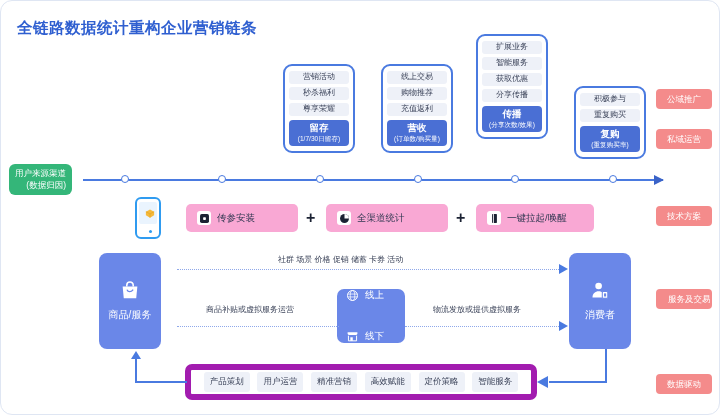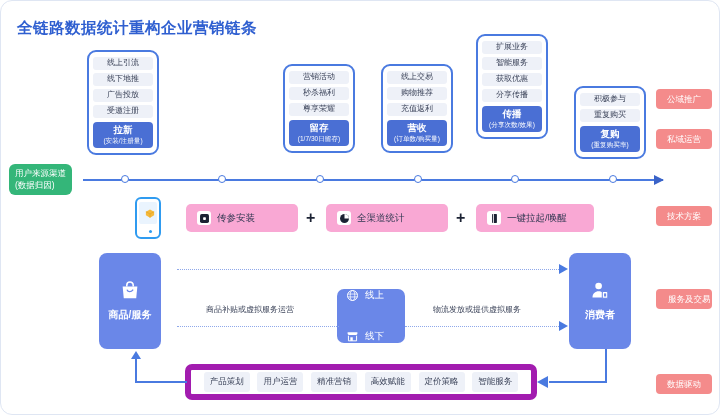--- a/index.html
+++ b/index.html
@@ -81,21 +81,21 @@
     width:0;height:0;
     border-top:5.5px solid transparent;
     border-bottom:5.5px solid transparent;
     border-left:10px solid #3a63c8;
   }
   .src-tag{
     position:absolute;left:8px;top:163px;
     background:#34b679;color:#fff;
     border-radius:6px;
     font-size:8.5px;line-height:11.5px;
-    text-align:left;
+    text-align:right;
     padding:4px 6px;
     white-space:nowrap;
   }
 
   
   .phone{
     position:absolute;left:134px;top:196px;
     width:26px;height:42px;
     box-sizing:border-box;
     border:2px solid #2f9bf0;
@@ -133,21 +133,20 @@
     font-size:16px;font-weight:bold;color:#1b2233;line-height:16px;
   }
 
   
   .bigbox{
     position:absolute;
     background:#6a87e8;border-radius:8px;
     display:flex;flex-direction:column;align-items:center;justify-content:center;
     gap:6px;
     color:#fff;
-    font-weight:bold;
   }
   .bigbox .bb-label{font-size:10px;white-space:nowrap;}
   .onoff{
     position:absolute;left:336px;top:288px;
     width:68px;height:54px;
     background:#6a87e8;border-radius:7px;
     display:flex;flex-direction:column;justify-content:space-between;gap:7px;
     padding-left:9px;box-sizing:border-box;
   }
   .onoff .row{display:flex;align-items:center;gap:6px;color:#fff;font-size:9.5px;}
@@ -210,30 +209,20 @@
     width:56px;box-sizing:border-box;
   }
 </style>
 </head>
 <body>
 
 <div id="canvas">
 
   <div class="title">全链路数据统计重构企业营销链条</div>
 
-  <div class="stage" id="stage0" style="left:86px;top:49px;">
-    <div class="item">线上引流</div>
-    <div class="item">线下地推</div>
-    <div class="item">广告投放</div>
-    <div class="item">受邀注册</div>
-    <div class="metric">
-      <span class="m-name">拉新</span>
-      <span class="m-sub">(安装/注册量)</span>
-    </div>
-  </div>
 
 
   <div class="stage" id="stage2" style="left:282px;top:63px;">
     <div class="item">营销活动</div>
     <div class="item">秒杀福利</div>
     <div class="item">尊享荣耀</div>
     <div class="metric">
       <span class="m-name">留存</span>
       <span class="m-sub">(1/7/30日留存)</span>
     </div>
@@ -358,20 +347,21 @@
     <div class="row">
       <svg width="13" height="13" viewBox="0 0 24 24">
         <path d="M3 4h18v3.2l-2 2.2H5L3 7.2z" fill="#ffffff"></path>
         <path d="M4.5 10.5V20h15v-9.5" fill="none" stroke="#ffffff" stroke-width="1.8"></path>
         <rect x="8" y="13.5" width="4.5" height="6.5" fill="#ffffff"></rect>
       </svg>
       <span>线下</span>
     </div>
   </div>
 
+  <div class="flow-label" style="left:277px;top:253px;">社群 场景 价格 促销 储蓄 卡券 活动</div>
   <div class="dashed" style="left:176px;top:268px;width:384px;"></div>
   <div class="dash-arrow" style="left:558px;top:263px;"></div>
 
   <div class="flow-label" style="left:205px;top:303px;">商品补贴或虚拟服务运营</div>
   <div class="dashed" style="left:176px;top:325px;width:162px;"></div>
 
   <div class="flow-label" style="left:432px;top:303px;">物流发放或提供虚拟服务</div>
   <div class="dashed" style="left:404px;top:325px;width:156px;"></div>
   <div class="dash-arrow" style="left:558px;top:320px;"></div>
 

